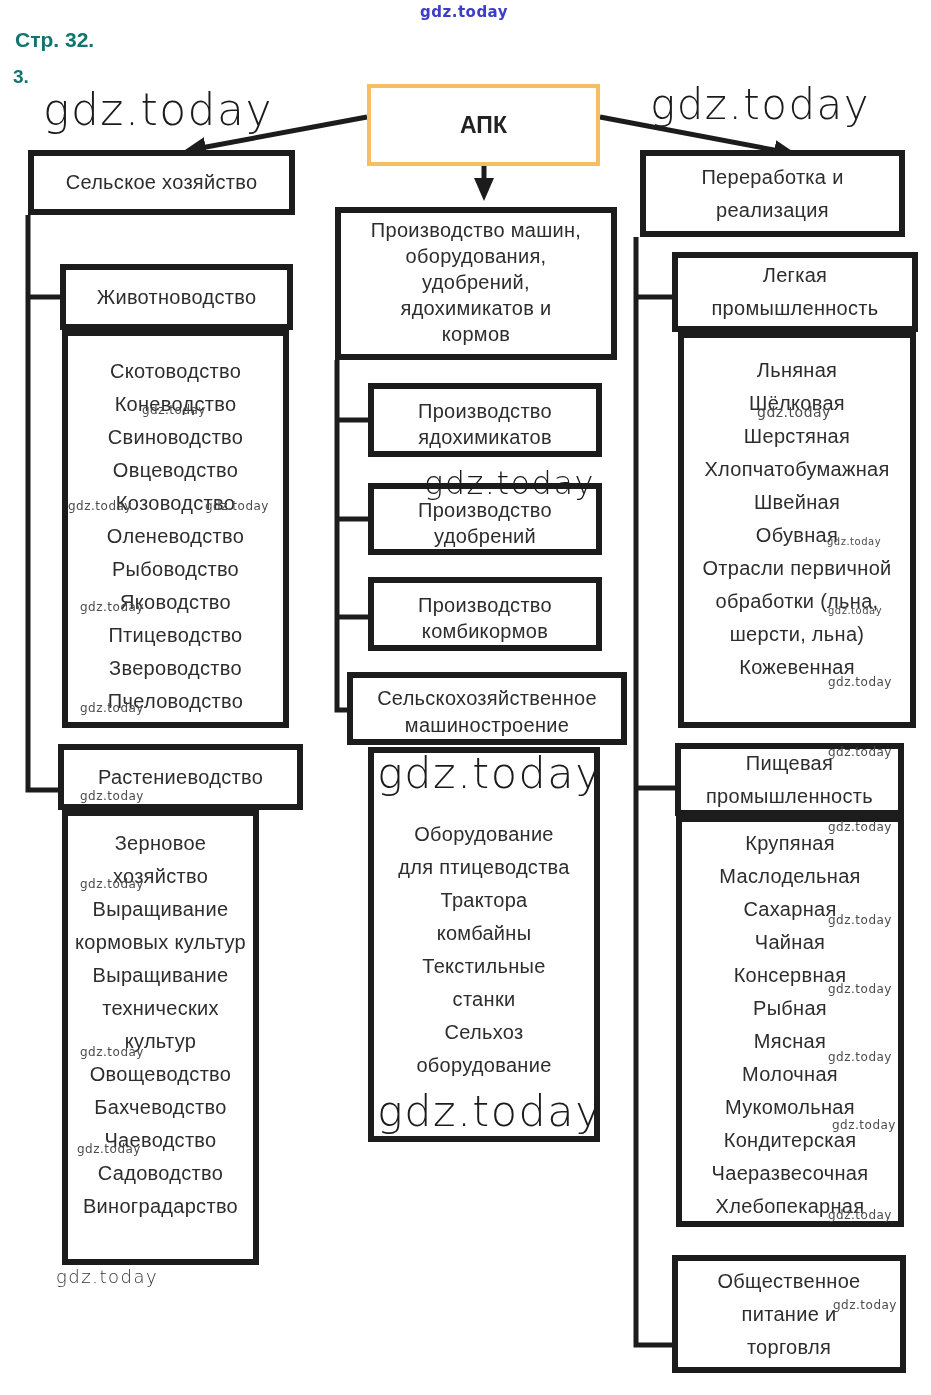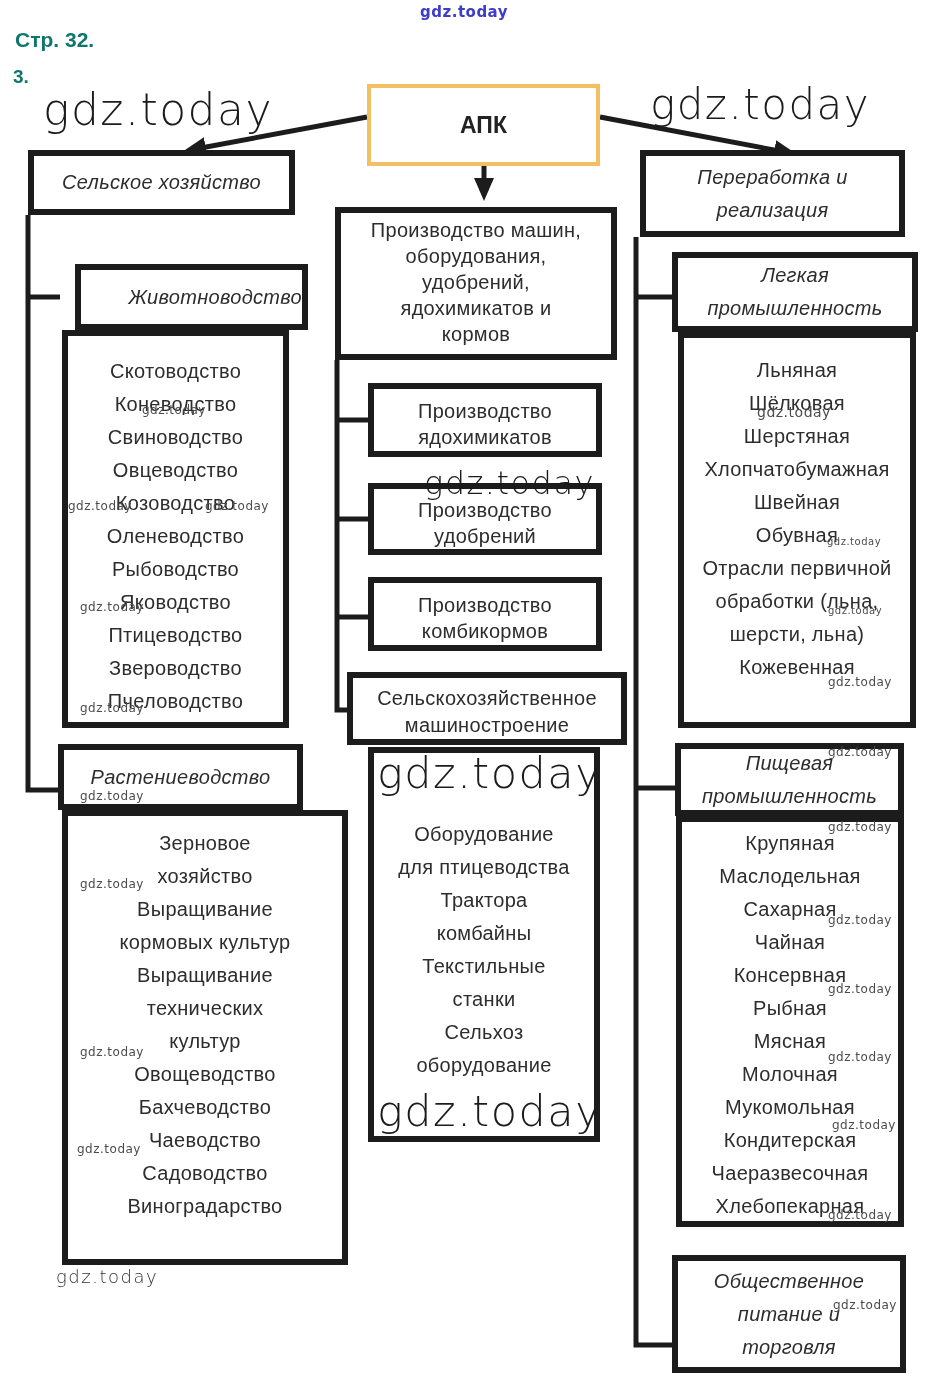--- a/index.html
+++ b/index.html
@@ -1,21 +1,21 @@
 <!DOCTYPE html>
 <html><head>
 <meta charset="utf-8">
 <style>
   html,body{margin:0;padding:0;background:#ffffff;}
   #canvas{position:relative;width:931px;height:1395px;background:#ffffff;overflow:hidden;
           font-family:"Liberation Sans",sans-serif;}
   #wires{position:absolute;left:0;top:0;z-index:0;}
   .box{position:absolute;background:#ffffff;border:6px solid #1c1c1c;box-sizing:border-box;z-index:1;}
   .hdr{display:flex;flex-direction:column;align-items:center;justify-content:center;
-       text-align:center;font-size:20px;color:#2d2d2d;line-height:31px;letter-spacing:.3px;font-style:italic;}
+       text-align:center;font-size:20px;color:#2d2d2d;line-height:31px;letter-spacing:.3px;}
   .list{text-align:center;font-size:20px;color:#2d2d2d;letter-spacing:.3px;}
   .list .line{line-height:33px;}
   .lh26 .line{line-height:26px;}
   .lh27 .line{line-height:27px;}
   .apk{border:4px solid #f2c063;display:flex;align-items:center;justify-content:center;
        font-size:23px;font-weight:bold;color:#222;z-index:2;}
   .pagehead{position:absolute;font-weight:bold;color:#0f766e;z-index:2;white-space:nowrap;}
   .wm{position:absolute;font-family:"DejaVu Sans",sans-serif;white-space:nowrap;z-index:3;}
   .wm-sm{font-size:12px;color:#4c4c4c;letter-spacing:.5px;}
   .wm-big{color:#1b1b1b;letter-spacing:1.5px;font-weight:300;}
@@ -54,41 +54,41 @@
   <div class="pagehead" style="left:13px;top:66px;font-size:19px;">3.</div>
 
   <div class="box apk" style="left:367px;top:84px;width:233px;height:82px;">
     <span>АПК</span>
   </div>
 
   <div class="box hdr" style="left:28px;top:150px;width:267px;height:65px;">
     <span>Сельское хозяйство</span>
   </div>
 
-  <div class="box hdr" style="left:75px;top:264px;width:233px;height:66px;align-items:flex-end;">
+  <div class="box hdr" style="left:60px;top:264px;width:233px;height:66px;">
     <span>Животноводство</span>
   </div>
   <div class="box list" style="left:62px;top:330px;width:227px;height:398px;padding-top:19px;">
       <div class="line">Скотоводство</div>
       <div class="line">Коневодство</div>
       <div class="line">Свиноводство</div>
       <div class="line">Овцеводство</div>
       <div class="line">Козоводство</div>
       <div class="line">Оленеводство</div>
       <div class="line">Рыбоводство</div>
       <div class="line">Яководство</div>
       <div class="line">Птицеводство</div>
       <div class="line">Звероводство</div>
       <div class="line">Пчеловодство</div>
     </div>
 
   <div class="box hdr" style="left:58px;top:744px;width:245px;height:66px;">
     <span>Растениеводство</span>
   </div>
-  <div class="box list" style="left:62px;top:810px;width:286px;height:455px;padding-top:11px;">
+  <div class="box list" style="left:62px;top:810px;width:197px;height:455px;padding-top:11px;">
       <div class="line">Зерновое</div>
       <div class="line">хозяйство</div>
       <div class="line">Выращивание</div>
       <div class="line">кормовых культур</div>
       <div class="line">Выращивание</div>
       <div class="line">технических</div>
       <div class="line">культур</div>
       <div class="line">Овощеводство</div>
       <div class="line">Бахчеводство</div>
       <div class="line">Чаеводство</div>

